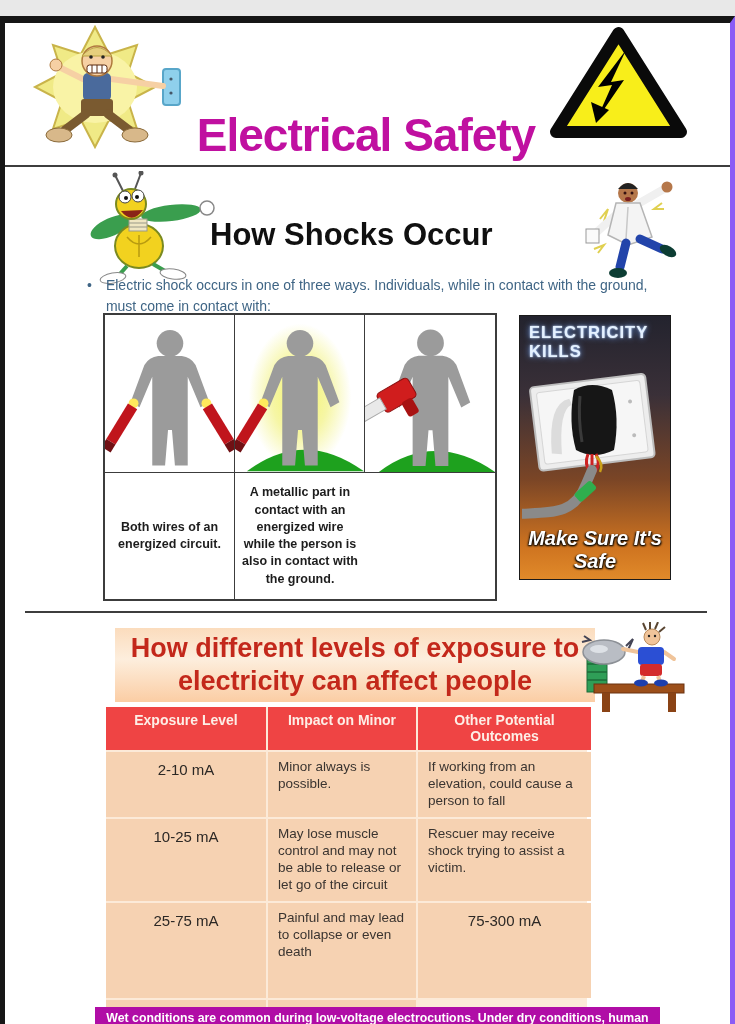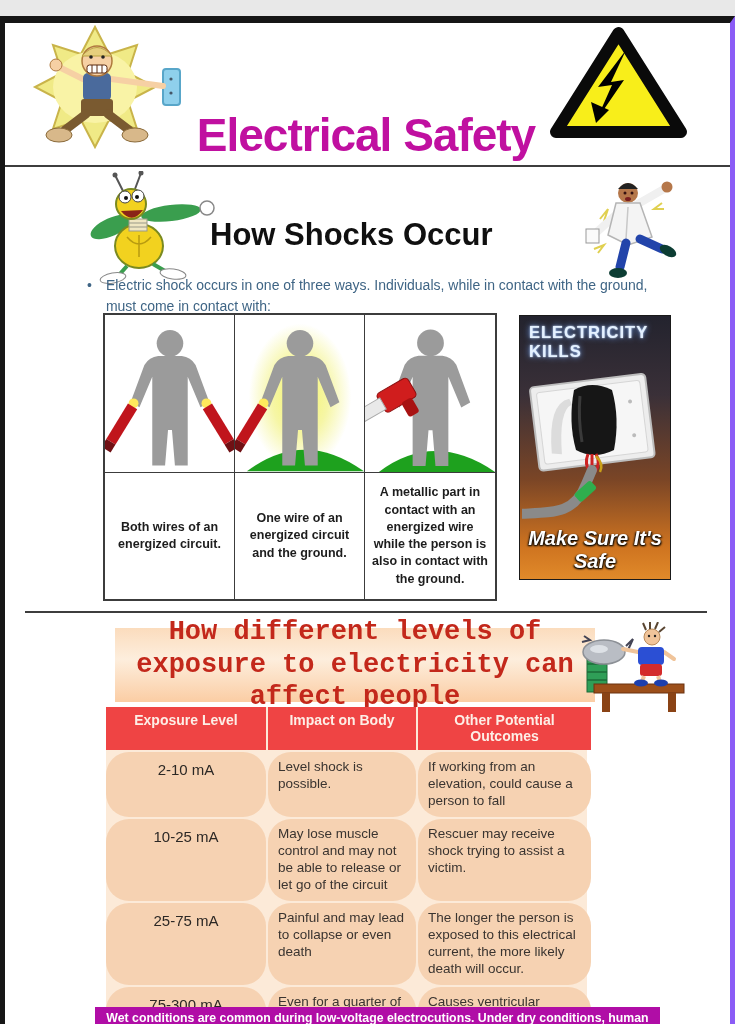--- a/index.html
+++ b/index.html
@@ -52,32 +52,32 @@
   .poster-tag{
     position:absolute; left:0; bottom:6px; width:100%; text-align:center;
     font-size:20px; font-weight:bold; font-style:italic; color:#ffffff;
     text-shadow:1px 1px 2px #000, -1px 1px 2px #000;
   }
   
   .banner-title{
     position:absolute; left:110px; top:605px; width:480px; height:74px; box-sizing:border-box;
     background:linear-gradient(180deg,#fbdcbd 0%,#fdeedd 42%,#fbcda4 100%);
     display:flex; align-items:center; justify-content:center; text-align:center;
-    font-size:27px; font-weight:bold; line-height:1.22; padding:8px 12px;font-family:Liberation Mono, monospace;
+    font-size:27px; font-weight:bold; line-height:1.22; padding:8px 12px;
   }
   .tbl{
     position:absolute; left:101px; top:684px; width:481px;
     display:grid; grid-template-columns:160px 148px 173px; gap:2px; background:#fcead8;
   }
   .tbl-h{
     background:#ef4444; color:#fdeee6; font-weight:bold; font-size:14px; text-align:center;
     padding:5px 2px 6px;
   }
   .tbl-c{
-    background:#f6d2b2; color:#3a3430; font-size:13.5px; line-height:1.26; padding:6px 10px 8px;border-radius:23px;
+    background:#f6d2b2; color:#3a3430; font-size:13.5px; line-height:1.26; padding:6px 10px 8px;
   }
   .tbl-c.c0{text-align:center; font-size:15px; padding-top:9px; color:#2c2825;}
   .mh1{min-height:46px;} .mh2{min-height:62px;} .mh3{min-height:64px;} .mh4{min-height:78px;}
   .note{
     position:absolute; left:90px; top:984px; width:565px; box-sizing:border-box; z-index:5;
     background:#b00da6; color:#ffffff; font-size:12.3px; font-weight:bold; line-height:15px;
     text-align:center; padding:4px 8px 6px;
   }
 </style>
 </head>
@@ -208,21 +208,20 @@
         <g transform="translate(2,58) rotate(-30 34 26)">
           <rect x="14" y="10" width="36" height="22" rx="4" fill="#d01d1d" stroke="#8a0f0f"></rect>
           <rect x="-10" y="15" width="26" height="13" fill="#e9e9e9" stroke="#aaa"></rect>
           <rect x="-19" y="17" width="10" height="9" fill="#2c2c2c"></rect>
           <rect x="32" y="30" width="12" height="17" rx="3" fill="#a81212"></rect>
         </g>
       </svg>
     </div>
 
     <div class="dcap">Both wires of an energized circuit.</div>
-    <div class="dcap">One wire of an energized circuit and the ground.</div>
     <div class="dcap lastcol">A metallic part in contact with an energized wire while the person is also in contact with the ground.</div>
   </div>
 
   <div class="poster">
     <div class="poster-title">ELECTRICITY KILLS</div>
     <svg class="abs" style="left:2px; top:50px;" width="146" height="170" viewBox="0 0 146 170">
       <g transform="rotate(-7 73 70)">
         <rect x="14" y="14" width="116" height="84" rx="4" fill="#ededed" stroke="#bcbcbc" stroke-width="2"></rect>
         <rect x="20" y="20" width="104" height="72" rx="3" fill="#f6f6f6" stroke="#d6d6d6"></rect>
         <circle cx="112" cy="40" r="2" fill="#bbb"></circle>
@@ -260,34 +259,33 @@
     <ellipse cx="61" cy="61" rx="7" ry="3.5" fill="#1c3fae"></ellipse>
     <ellipse cx="81" cy="61" rx="7" ry="3.5" fill="#1c3fae"></ellipse>
     <circle cx="72" cy="15" r="8" fill="#f0c49a" stroke="#b98a5a"></circle>
     <path d="M66,8 l-3,-7 M70,7 l0,-8 M75,7 l3,-7 M79,10 l6,-5" stroke="#5a4632" stroke-width="2"></path>
     <circle cx="69" cy="14" r="1.2" fill="#222"></circle>
       <circle cx="75" cy="14" r="1.2" fill="#222"></circle>
   </svg>
 
   <div class="tbl">
     <div class="tbl-h">Exposure Level</div>
-    <div class="tbl-h">Impact on Body</div>
+    <div class="tbl-h">Impact on Minor</div>
     <div class="tbl-h">Other Potential Outcomes</div>
 
     <div class="tbl-c c0 mh1">2-10 mA</div>
-    <div class="tbl-c mh1">Level shock is possible.</div>
+    <div class="tbl-c mh1">Minor always is possible.</div>
     <div class="tbl-c mh1">If working from an elevation, could cause a person to fall</div>
 
     <div class="tbl-c c0 mh2">10-25 mA</div>
     <div class="tbl-c mh2">May lose muscle control and may not be able to release or let go of the circuit</div>
     <div class="tbl-c mh2">Rescuer may receive shock trying to assist a victim.</div>
 
     <div class="tbl-c c0 mh3">25-75 mA</div>
     <div class="tbl-c mh3">Painful and may lead to collapse or even death</div>
-    <div class="tbl-c mh3">The longer the person is exposed to this electrical current, the more likely death will occur.</div>
 
     <div class="tbl-c c0 mh4">75-300 mA</div>
     <div class="tbl-c mh4">Even for a quarter of a second, this exposure is almost always immediately fatal.</div>
     <div class="tbl-c mh4">Causes ventricular fibrillation (the rhythmic pumping action of the heart ceases)</div>
   </div>
 
   <div class="note">Wet conditions are common during low-voltage electrocutions. Under dry conditions, human skin is very resistant. Wet skin dramatically drops the body's resistance.</div>
 
   <div class="bottom-bar"></div>
 </div>

